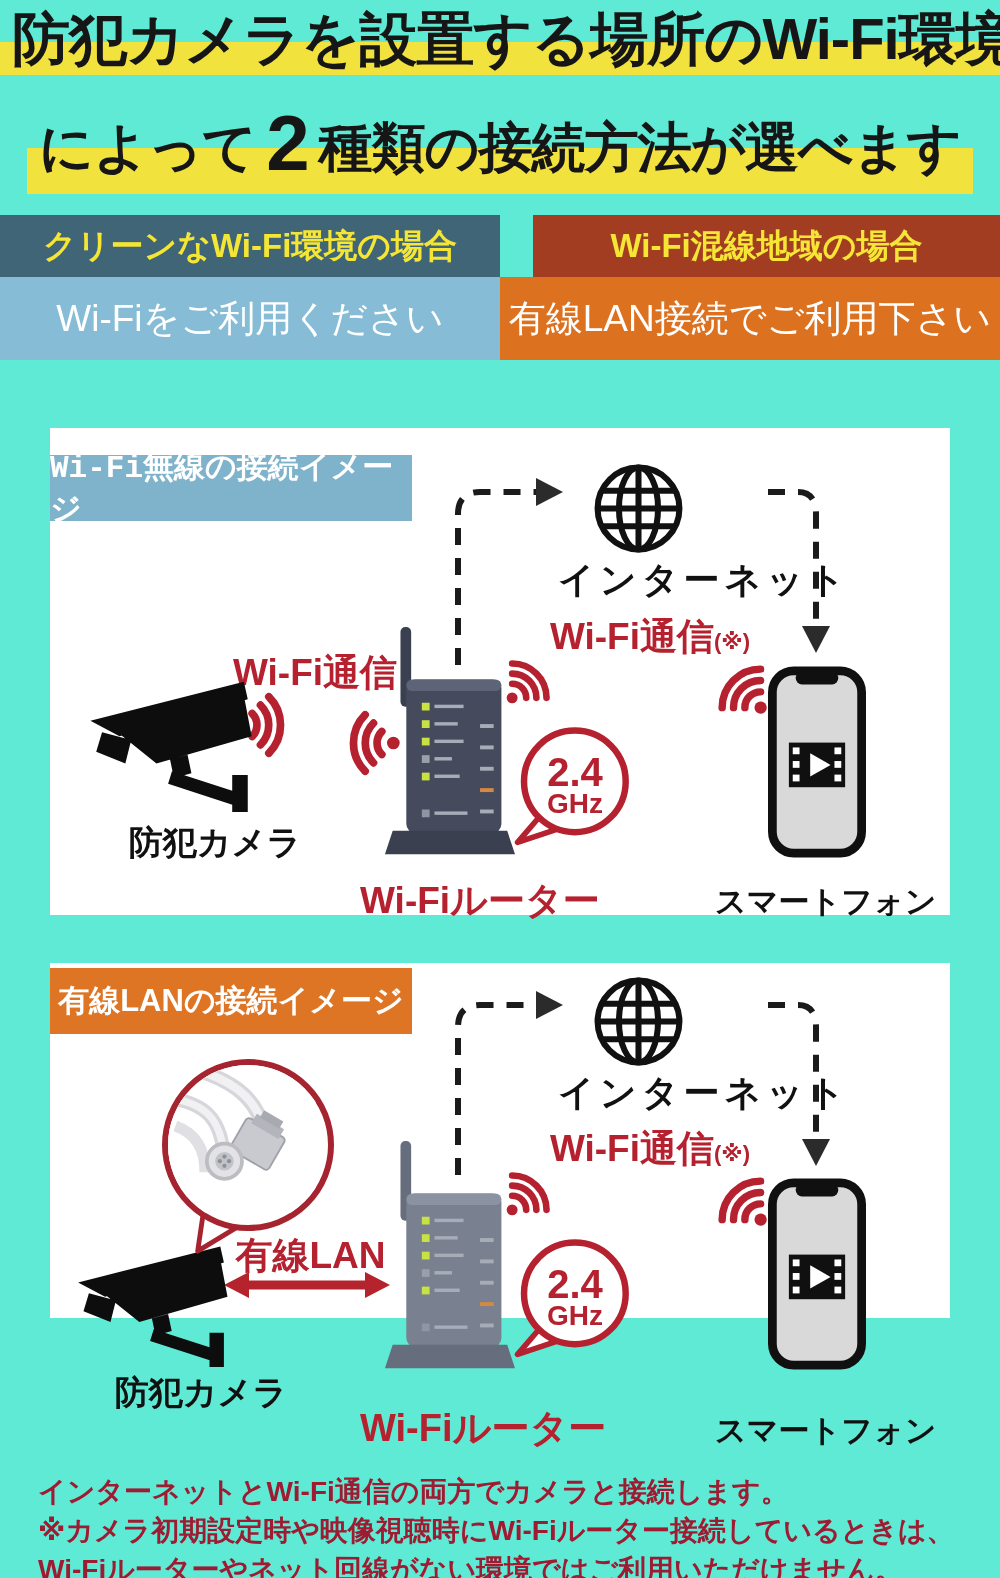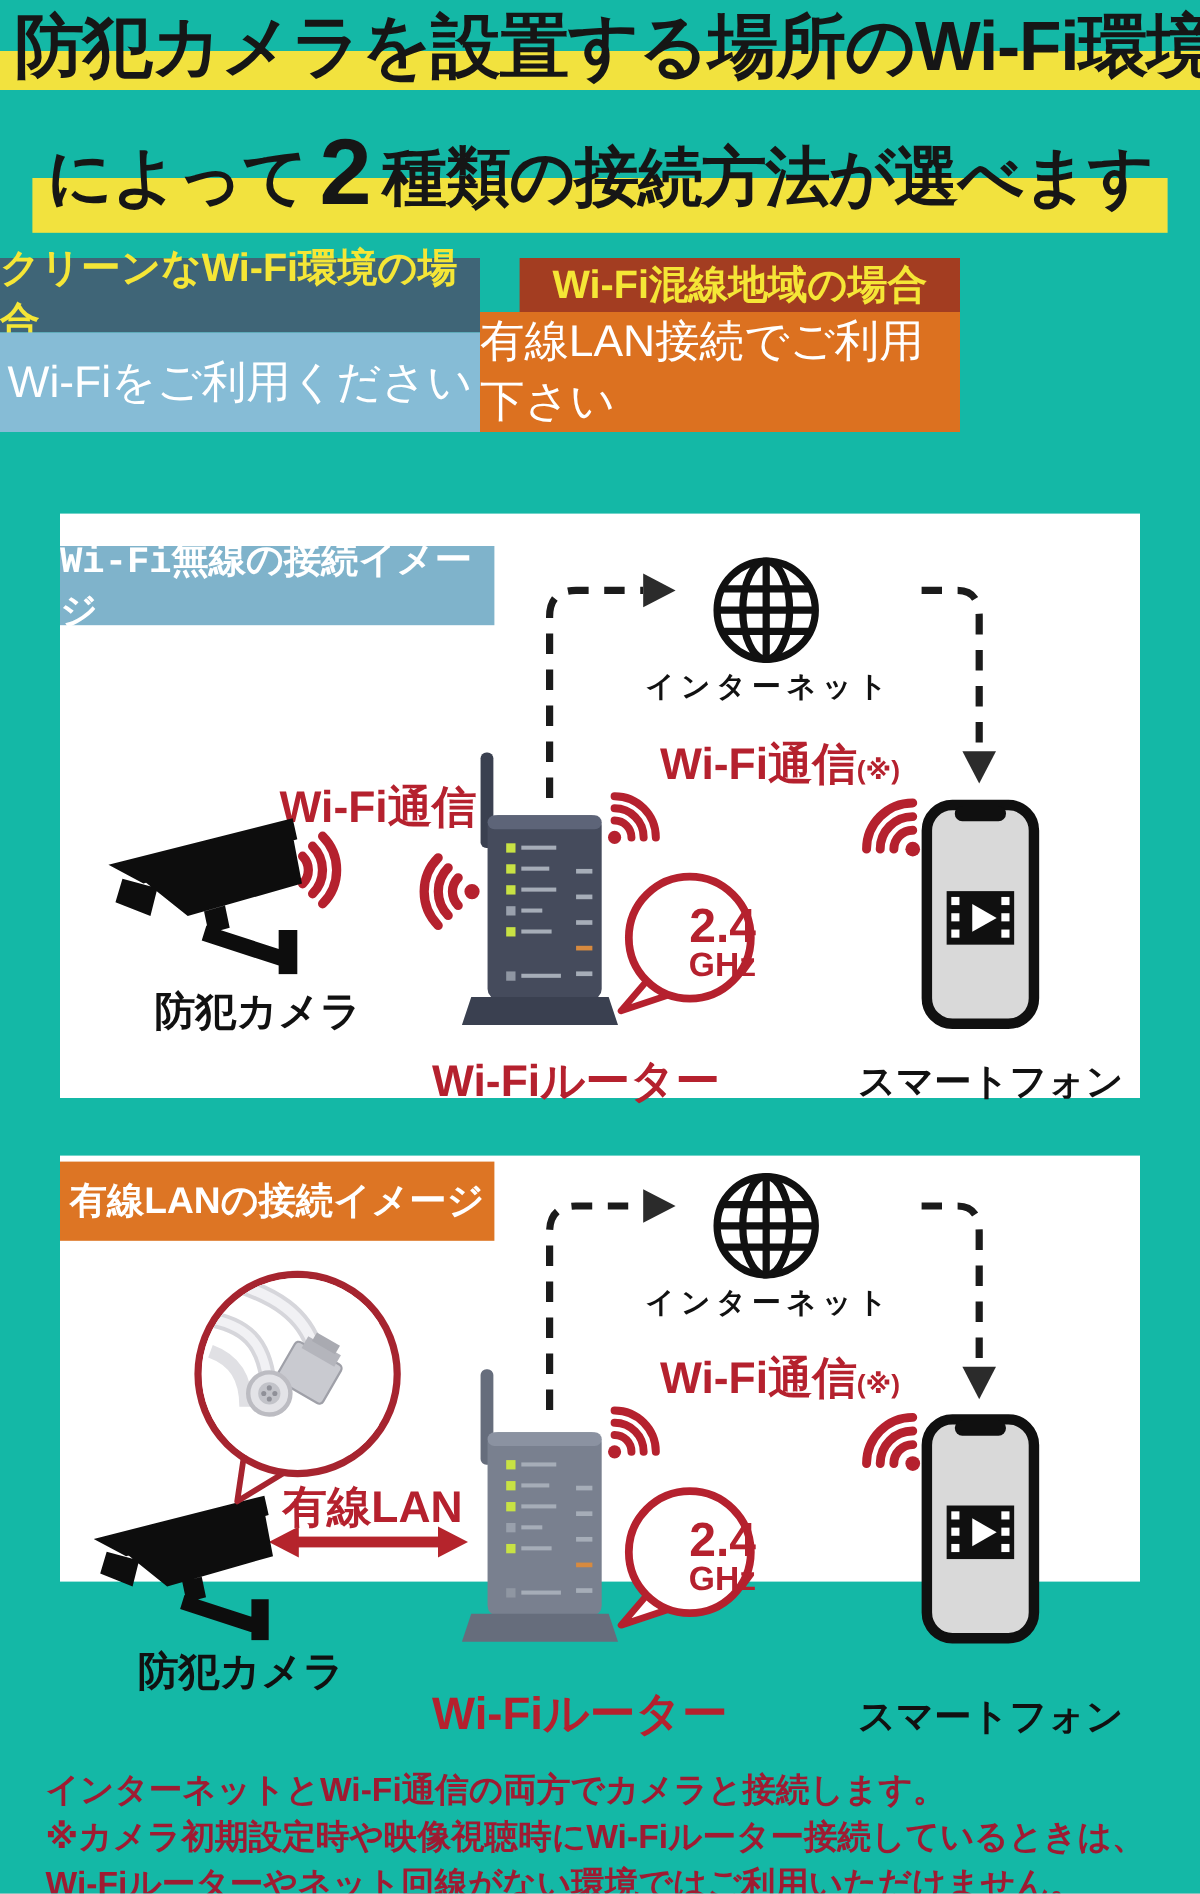--- a/index.html
+++ b/index.html
@@ -1,58 +1,58 @@
 <!DOCTYPE html>
 <html lang="ja"><head>
 <meta charset="utf-8">
 <style>
   html,body{margin:0;padding:0;background:#cfcfcf;}
-  .page{position:relative;width:1000px;height:1578px;background:#14b8a6;overflow:hidden;
+  .page{position:relative;width:1000px;height:1578px;background:#5eead4;overflow:hidden;
         font-family:"Liberation Sans","DejaVu Sans",sans-serif;font-weight:700;}
   .abs{position:absolute;}
 
   
   .title-line{position:absolute;left:0;width:1000px;text-align:center;color:#161616;
               font-weight:800;letter-spacing:-1px;white-space:nowrap;}
   .title-line1{top:4px;font-size:58px;line-height:1.22;}
   .title-line2{top:94px;font-size:54px;line-height:1.28;}
   .hl{display:inline-block;padding:0 12px;
       background:linear-gradient(180deg,rgba(0,0,0,0) 54%,#f2e23e 54%,#f2e23e 100%);}
   .big-num{font-size:78px;font-weight:800;padding:0 10px;vertical-align:-4px;}
 
   
-  .compare{position:absolute;top:215px;left:0;width:800px;height:145px;display:flex;}
+  .compare{position:absolute;top:215px;left:0;width:1000px;height:145px;display:flex;}
   .compare .col{width:500px;display:flex;flex-direction:column;}
   .cmp-hdr{height:62px;display:flex;align-items:center;justify-content:center;
            color:#f5e636;font-size:33px;font-weight:800;}
   .cmp-bdy{flex:1;display:flex;align-items:center;justify-content:center;
            color:#ffffff;font-size:37px;font-weight:400;}
   .col-left  .cmp-hdr{background:#3f6577;}
   .col-left  .cmp-bdy{background:#86bcd6;}
   .col-right .cmp-hdr{background:#a33d21;margin-left:33px;}
   .col-right .cmp-bdy{background:#dc7120;}
 
   
   .panel{position:absolute;left:50px;width:900px;background:#ffffff;}
   .panel--wifi{top:428px;height:487px;}
   .panel--lan{top:963px;height:355px;}
   .badge{position:absolute;left:0;width:362px;height:66px;display:flex;align-items:center;
          justify-content:center;color:#fff;font-size:31px;font-weight:800;}
   .panel--wifi .badge{top:27px;background:#7fb3cb;font-family:Liberation Mono, monospace;}
   .panel--lan  .badge{top:5px;background:#dd7524;}
 
   .lbl{position:absolute;text-align:center;white-space:nowrap;}
-  .lbl-internet{font-size:24px;color:#111;letter-spacing:5px;font-weight:800;}
+  .lbl-internet{font-size:36px;color:#111;letter-spacing:5px;font-weight:800;margin-left:20px;}
   .lbl-red{color:#b5212e;font-weight:800;}
   .lbl-black{color:#111;font-weight:800;font-family:Liberation Mono, monospace;}
   .note-small{font-size:22px;font-weight:800;}
 
   .bubble{position:absolute;width:122px;height:126px;}
   .bubble .freq{position:absolute;left:8px;top:14px;width:110px;height:96px;display:flex;
-                flex-direction:column;align-items:flex-end;justify-content:center;
+                flex-direction:column;align-items:center;justify-content:center;
                 color:#b5212e;line-height:.95;}
   .freq-val{font-size:40px;font-weight:800;}
   .freq-unit{font-size:28px;font-weight:800;}
 
   .inset-circle{position:absolute;width:160px;height:160px;border:6px solid #a6242f;
                 border-radius:50%;background:#fff;overflow:hidden;z-index:3;}
   .inset-tail{position:absolute;z-index:2;}
 
   
   .footnote{position:absolute;left:38px;top:1472px;width:940px;color:#9e1b32;

